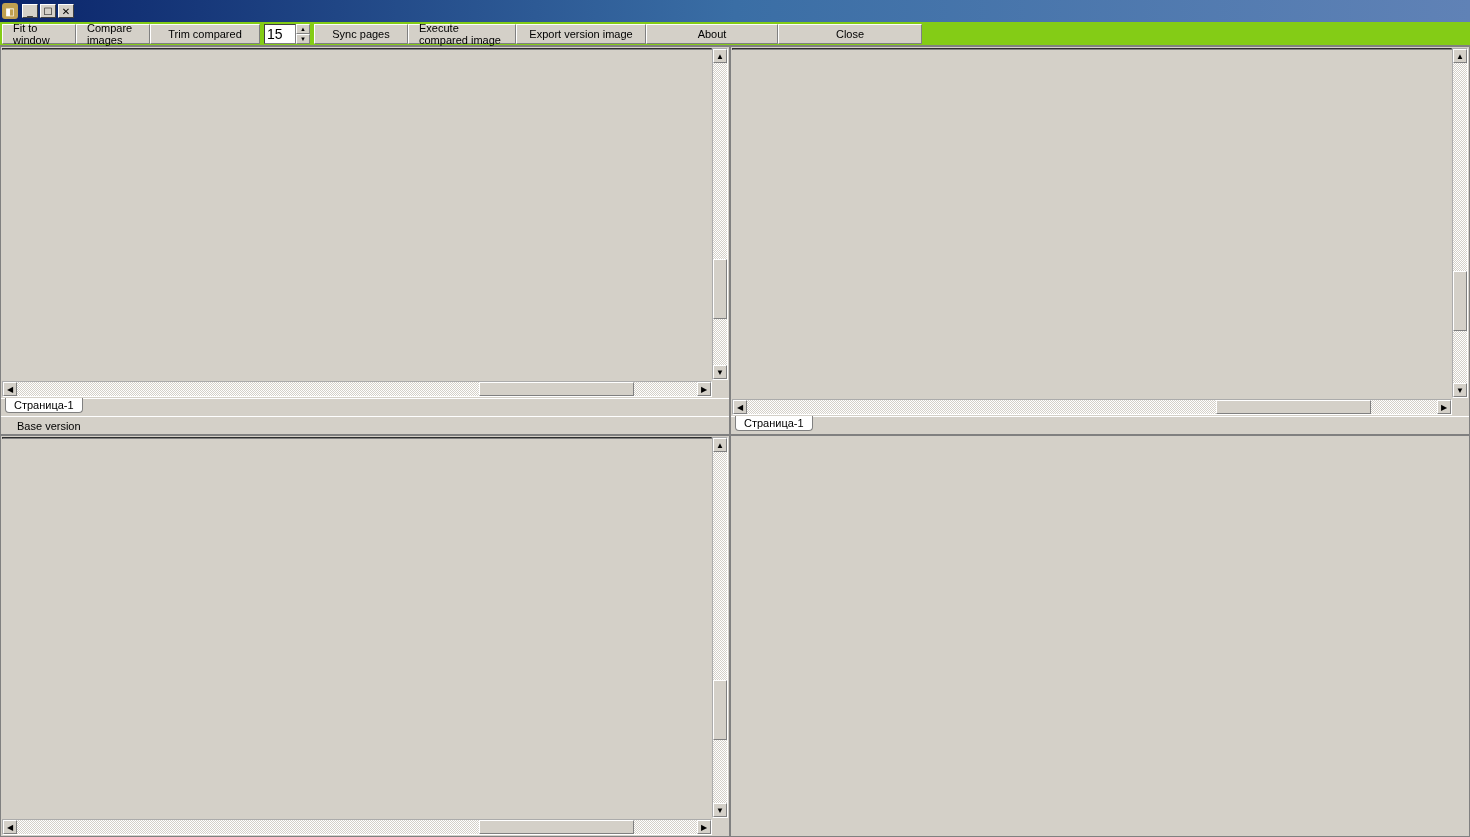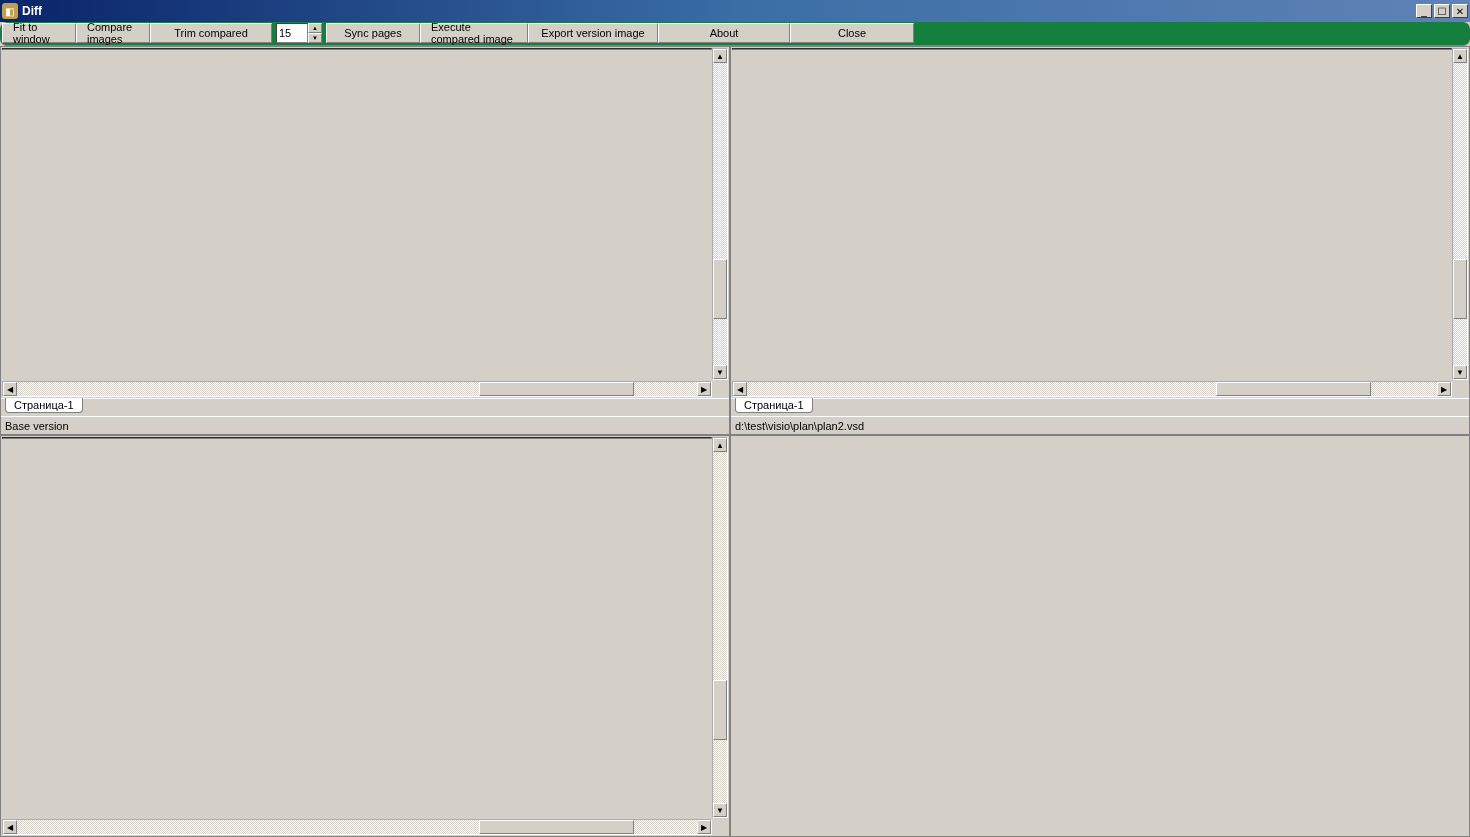--- a/index.html
+++ b/index.html
@@ -47,27 +47,26 @@
   display: flex;
   align-items: center;
   justify-content: center;
   font-family: Marlett, Arial;
   font-size: 10px;
   color: black;
   cursor: pointer;
 }
 .toolbar {
   height: 24px;
-  background: #15803d;
+  background: #84cc16;
   border-bottom: 1px solid #808080;
   display: flex;
-  align-items: flex-end;
+  align-items: center;
   padding: 2px;
   gap: 0;
-  border-radius: 7px;
 }
 .tbtn {
   height: 20px;
   padding: 0 10px;
   background: #d4d0c8;
   border: 1px solid #fff;
   border-right-color: #808080;
   border-bottom-color: #808080;
   cursor: pointer;
   font-size: 11px;
@@ -80,21 +79,21 @@
   align-items: center;
   margin: 0 4px;
 }
 .spinner-input {
   width: 32px;
   height: 20px;
   border: 1px solid #808080;
   border-top-color: #404040;
   border-left-color: #404040;
   background: white;
-  font-size: 11px;
+  font-size: 14px;
   padding: 0 2px;
 }
 .spinner-btns {
   display: flex;
   flex-direction: column;
 }
 .spinner-btn {
   width: 14px;
   height: 10px;
   background: #d4d0c8;
@@ -205,55 +204,54 @@
   font-size: 11px;
   cursor: pointer;
   margin-top: -1px;
   text-align: center;
 }
 
 .status-bar {
   height: 18px;
   background: #d4d0c8;
   border-top: 1px solid #fff;
-  padding: 1px 4px;
+  padding: 1px 16px;
   font-size: 11px;
   display: flex;
   align-items: center;
 }
 </style>
 </head>
 <body>
 
 <div class="titlebar">
   <div class="titlebar-icon">◧</div>
-  <div class="titlebar-text">Diff</div>
   <div class="winbtns">
     <div class="winbtn">_</div>
     <div class="winbtn">☐</div>
     <div class="winbtn">✕</div>
   </div>
 </div>
 
 <div class="toolbar">
   <div class="tbtn" style="width:74px">Fit to window</div>
   <div class="tbtn" style="width:74px">Compare images</div>
-  <div class="tbtn" style="width:122px">Trim compared</div>
+  <div class="tbtn" style="width:110px">Trim compared</div>
   <div class="spinner-group">
     <input class="spinner-input" type="text" value="15" style="">
     <div class="spinner-btns">
       <div class="spinner-btn">▲</div>
       <div class="spinner-btn">▼</div>
     </div>
   </div>
   <div class="tbtn" style="width:94px">Sync pages</div>
   <div class="tbtn" style="width:108px">Execute compared image</div>
   <div class="tbtn" style="width:130px">Export version image</div>
   <div class="tbtn" style="width:132px">About</div>
-  <div class="tbtn" style="width:124px">Close</div>
+  <div class="tbtn" style="width:144px">Close</div>
 </div>
 
 <div class="main-area">
 
   <div class="top-row">
 
     <div class="pane pane-left-top">
       <div style="flex:1; position:relative;">
         <div class="viewport" style="margin-right:17px; margin-bottom:17px;">
           <div class="canvas-content">
@@ -306,21 +304,20 @@
           <div class="sbtn">◀</div>
           <div class="strack">
               <div class="sthumb"></div>
             </div>
           <div class="sbtn">▶</div>
         </div>
       </div>
       <div class="tab-bar">
         <div class="tab">Страница-1</div>
       </div>
-      <div class="status-bar">d:\test\visio\plan\plan2.vsd</div>
     </div>
   </div>
 
   <div class="bottom-row">
 
     <div class="pane pane-left-bottom">
       <div style="flex:1; position:relative;">
         <div class="viewport" style="margin-right:17px; margin-bottom:17px;">
           <div class="canvas-content">
             

